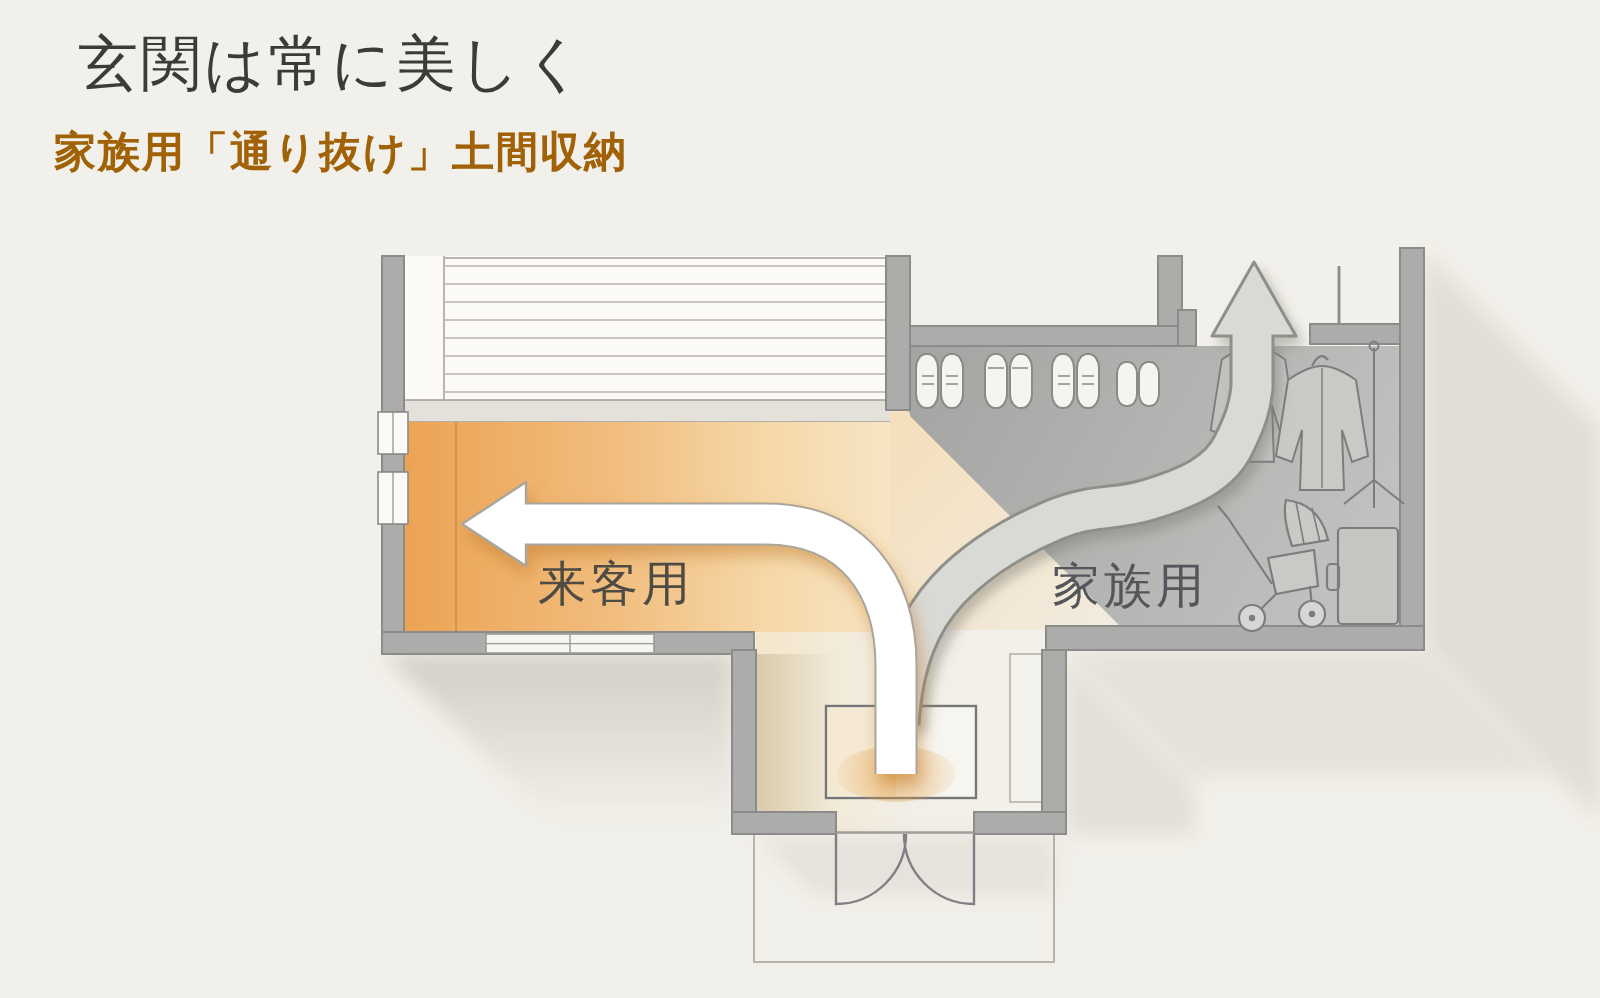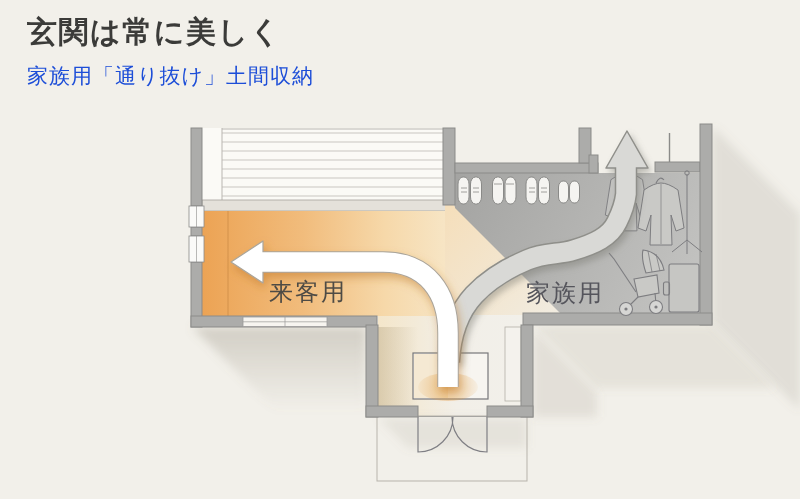--- a/index.html
+++ b/index.html
@@ -1,26 +1,26 @@
 <!DOCTYPE html>
 <html><head>
 <meta charset="utf-8">
 <style>
   html,body{margin:0;padding:0;}
   body{font-family:"Liberation Sans","DejaVu Sans",sans-serif;}
   .canvas{
     position:relative;width:800px;height:499px;background:#f2f0ea;overflow:hidden;
   }
   .page-title{
-    position:absolute;left:27px;top:12px;font-size:30px;font-weight:700;
+    position:absolute;left:39px;top:12px;font-size:30px;font-weight:400;
     color:#3b3b39;letter-spacing:1.5px;
   }
   .page-subtitle{
-    position:absolute;left:27px;top:62px;font-size:21px;font-weight:400;
-    color:#1d4ed8;letter-spacing:1px;
+    position:absolute;left:27px;top:62px;font-size:21px;font-weight:700;
+    color:#a16207;letter-spacing:1px;
   }
   svg{position:absolute;left:0;top:0;}
   svg text{font-family:"Liberation Sans","DejaVu Sans",sans-serif;}
 </style>
 </head>
 <body>
 
 <div class="canvas">
   <div class="page-title">玄関は常に美しく</div>
   <div class="page-subtitle">家族用「通り抜け」土間収納</div>

